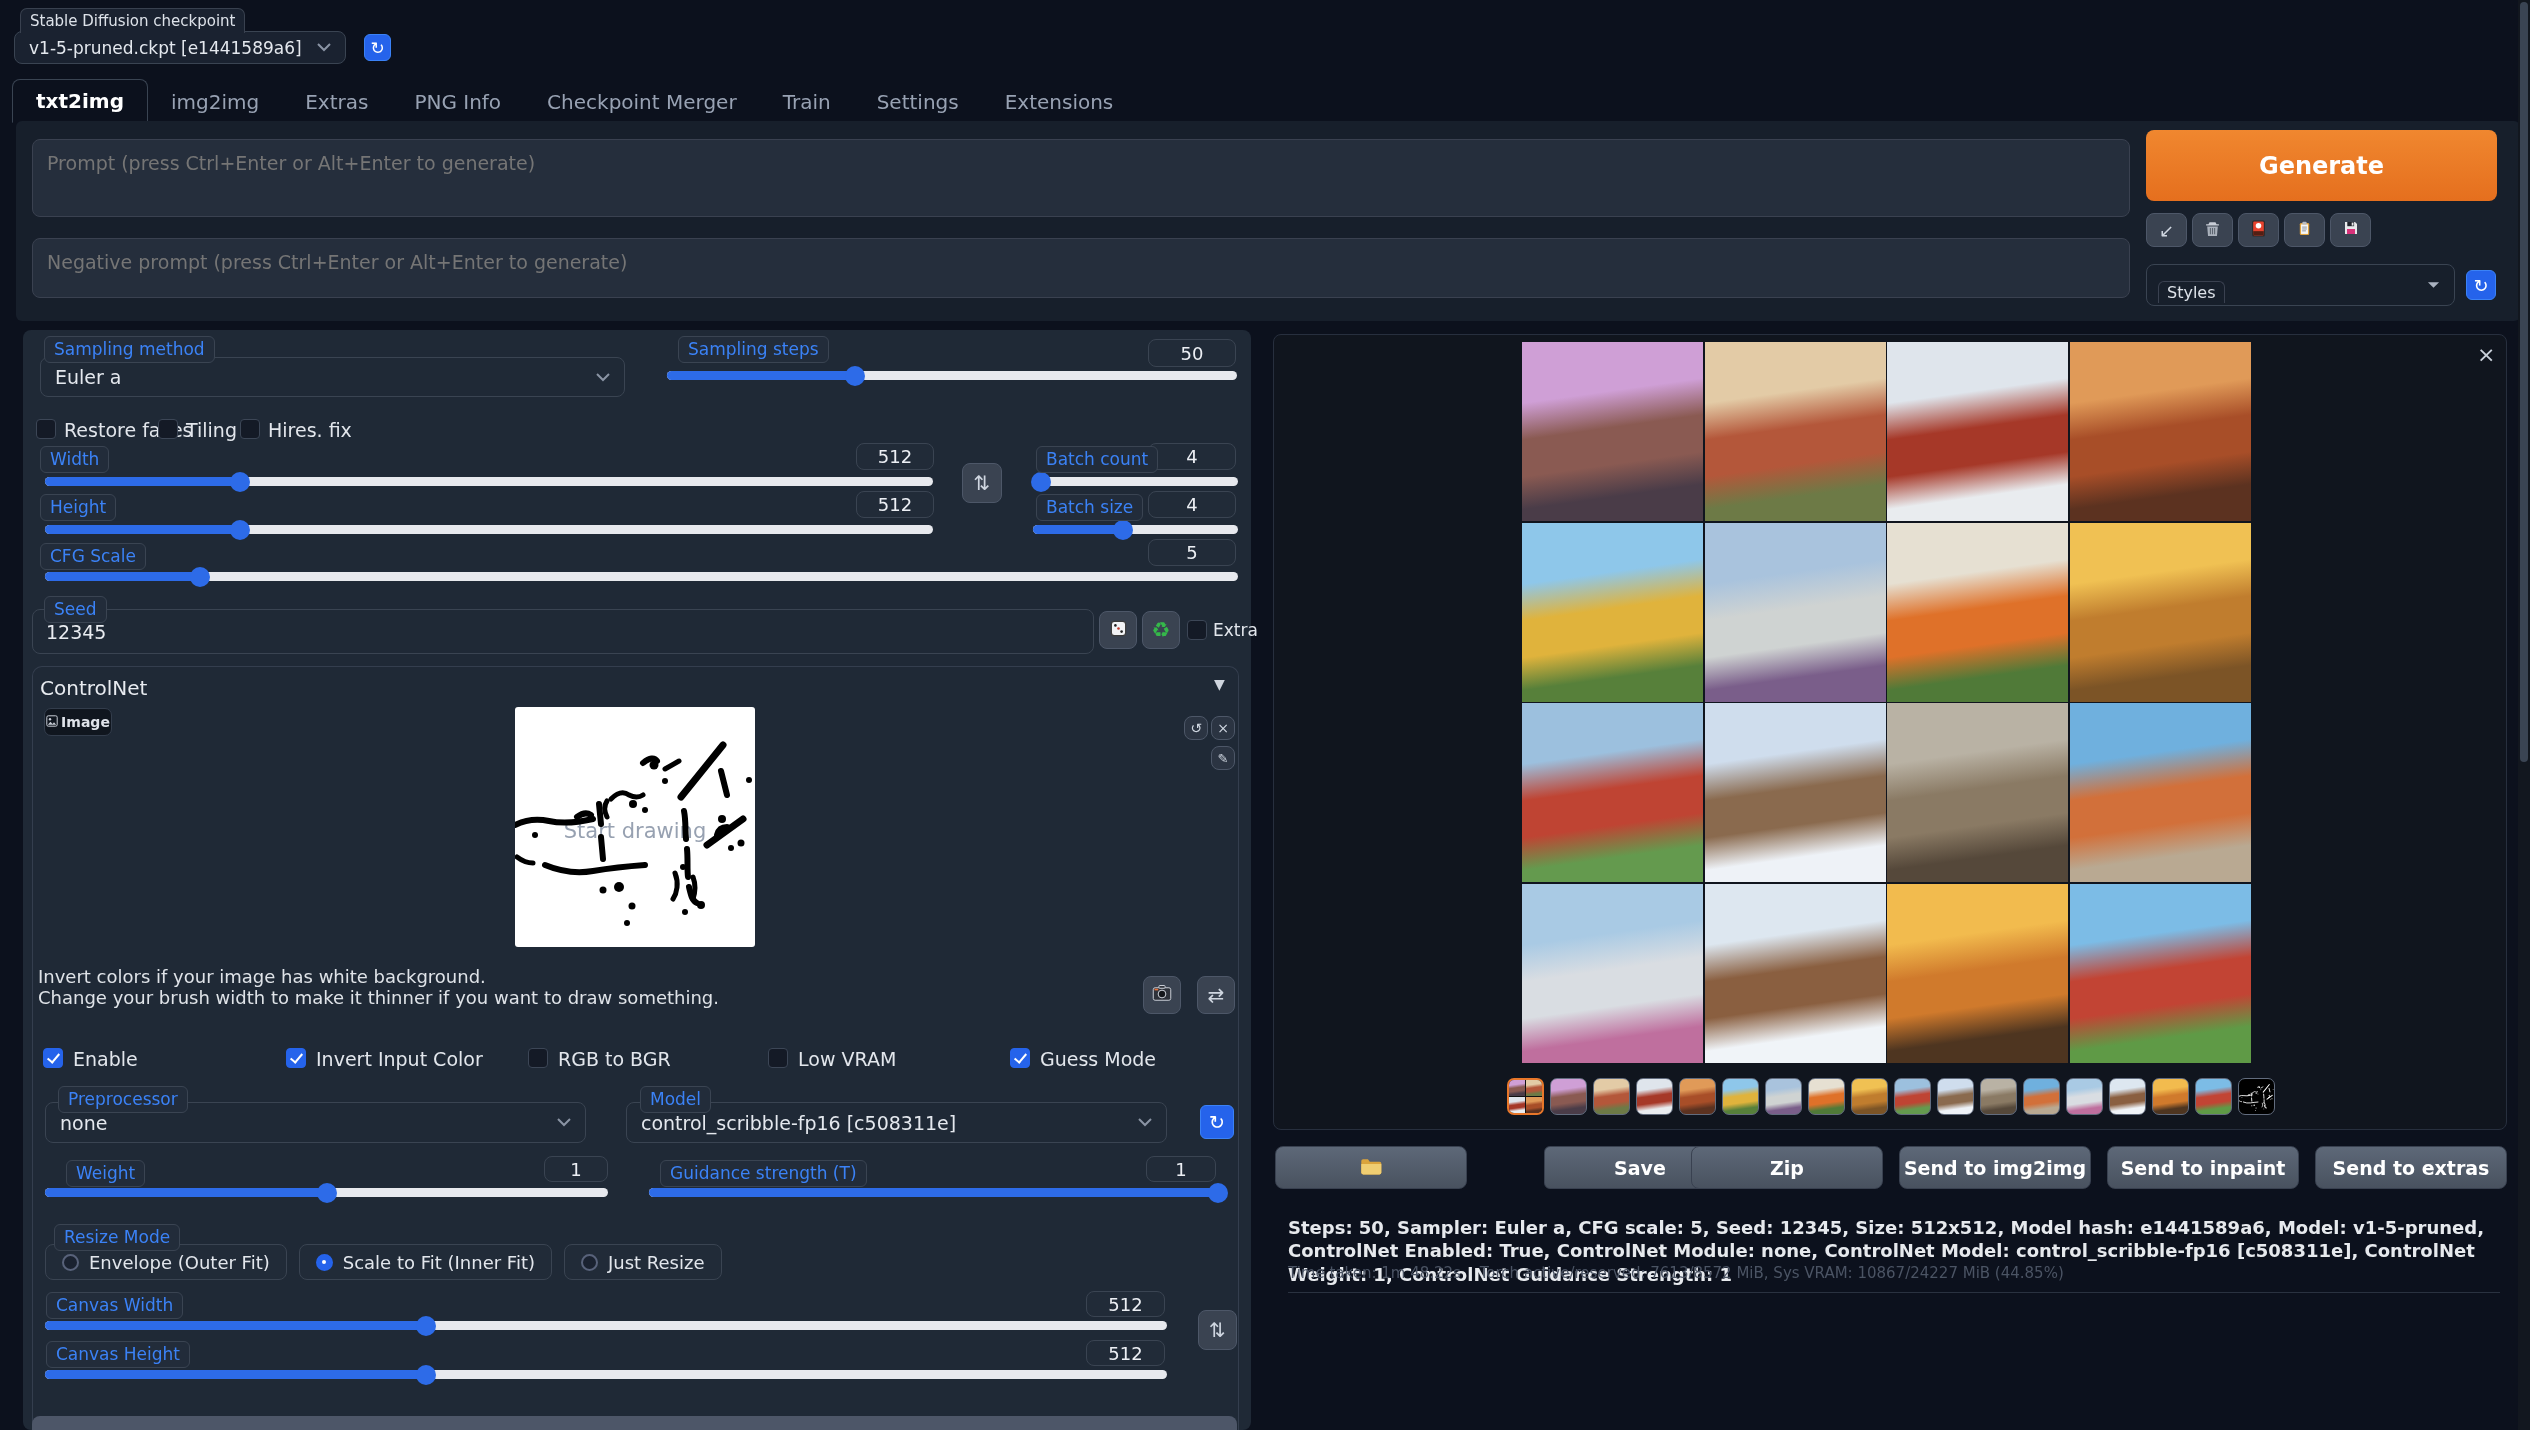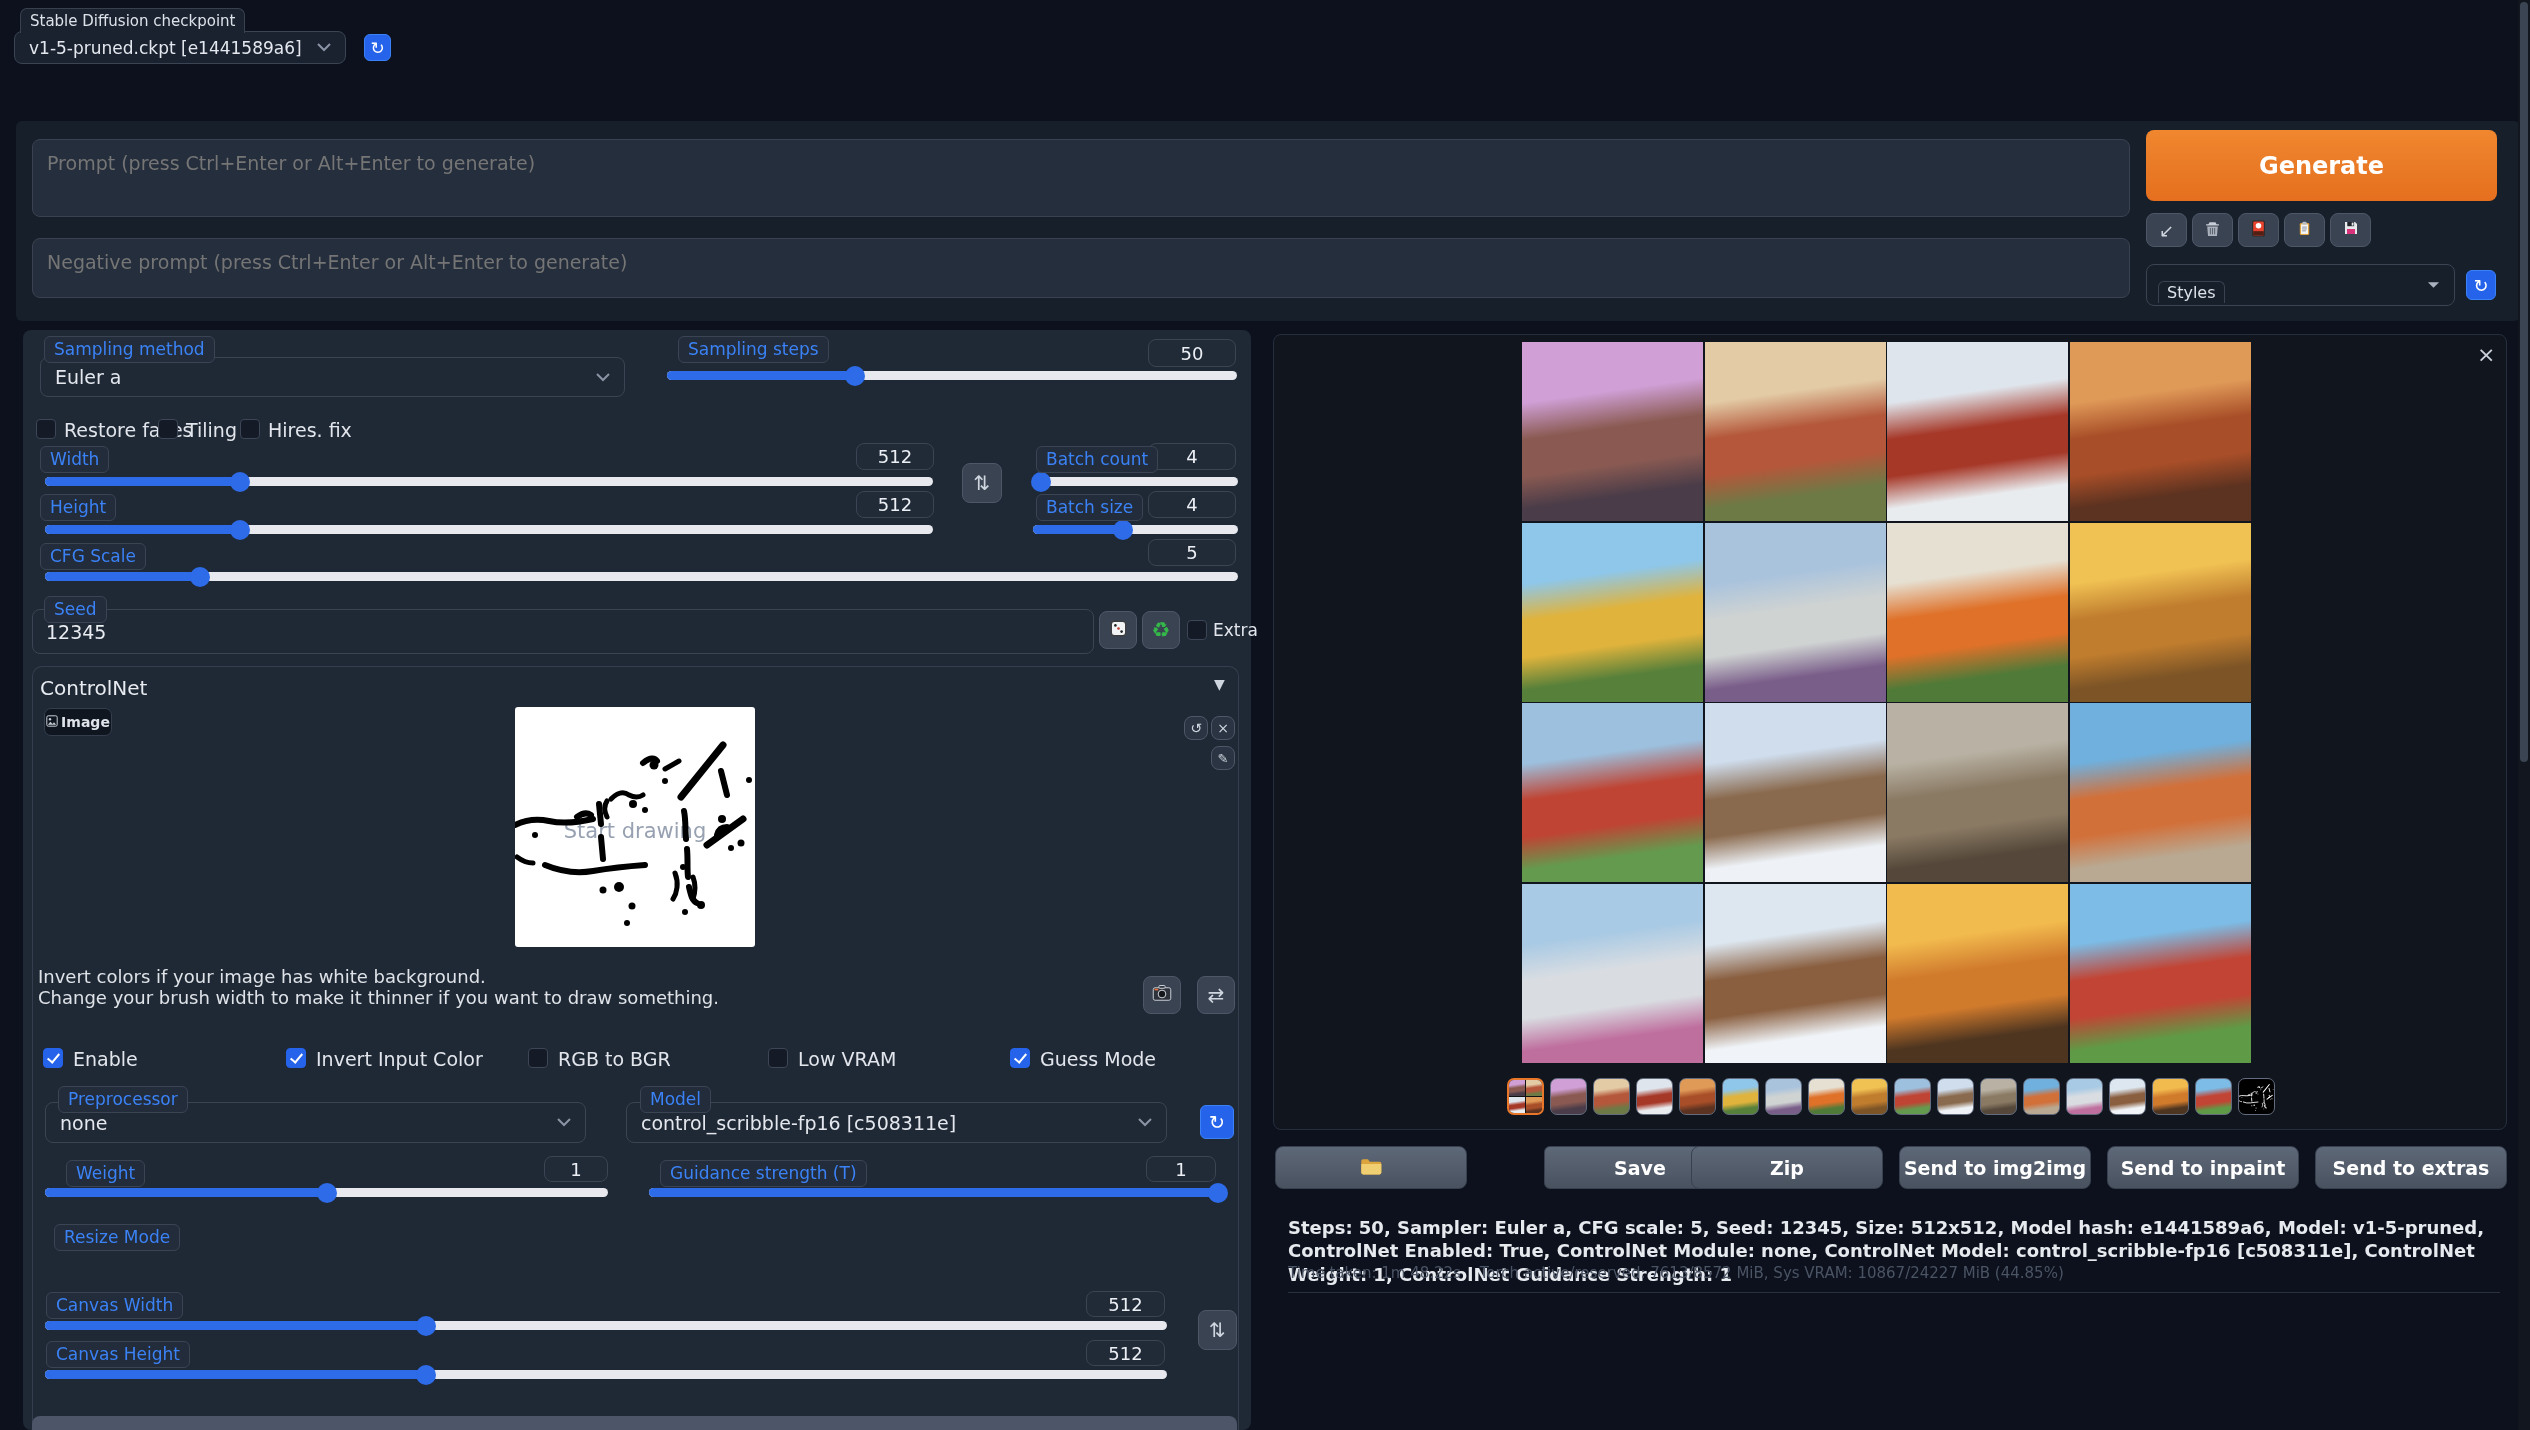--- a/index.html
+++ b/index.html
@@ -53,20 +53,30 @@
   <div class="dd" style="left:14px;top:31px;width:332px;height:33px;font-size:17px;background:#1a2230;">
     <span>v1-5-pruned.ckpt [e1441589a6]</span>
     <span class="chev">
       <svg width="14" height="9" viewBox="0 0 14 9">
           <path d="M1 1l6 6 6-6" stroke="#8a94a4" stroke-width="2" fill="none"></path>
         </svg>
     </span>
   </div>
   <div class="bluebtn" style="left:364px;top:34px;width:27px;height:27px;font-size:17px;">↻</div>
 
+  <div class="abs" style="left:12px;top:79px;display:flex;align-items:flex-end;">
+      <div class="tab active">txt2img</div>
+      <div class="tab">img2img</div>
+      <div class="tab">Extras</div>
+      <div class="tab">PNG Info</div>
+      <div class="tab">Checkpoint Merger</div>
+      <div class="tab">Train</div>
+      <div class="tab">Settings</div>
+      <div class="tab">Extensions</div>
+    </div>
 
   <div class="abs" style="left:16px;top:121px;width:2504px;height:200px;background:#171f2b;border-radius:6px;"></div>
   <textarea class="abs" style="left: 32px; top: 139px; width: 2068px; height: 52px; background: rgb(37, 46, 60); border: 1px solid rgb(58, 65, 80); border-radius: 8px; color: rgb(230, 233, 238); font-size: 19px; padding: 12px 14px; font-family: inherit;" placeholder="Prompt (press Ctrl+Enter or Alt+Enter to generate)"></textarea>
   <textarea class="abs" style="left: 32px; top: 238px; width: 2068px; height: 34px; background: rgb(37, 46, 60); border: 1px solid rgb(58, 65, 80); border-radius: 8px; color: rgb(230, 233, 238); font-size: 19px; padding: 12px 14px; font-family: inherit;" placeholder="Negative prompt (press Ctrl+Enter or Alt+Enter to generate)"></textarea>
 
   <div class="abs" style="left:2146px;top:130px;width:351px;height:71px;background:linear-gradient(#f0872f,#e56f1e);border-radius:8px;display:flex;align-items:center;justify-content:center;font-size:24px;font-weight:700;color:#fff;">Generate</div>
 
   <div class="tbtn" style="left:2146px;top:213px;width:41px;height:34px;font-size:18px;">
     <span>↙</span>
     </div>
@@ -315,20 +325,34 @@
     </div>
   <div class="chip" style="left:660px;top:1160px;">Guidance strength (T)</div>
   <div class="vbox" style="left:1146px;top:1156px;width:70px;height:26px;">1</div>
   <div class="track" style="left:649px;top:1188px;width:569px;">
     <div class="fill" style="width: 100%;">
         <span class="knob"></span>
       </div>
     </div>
 
   <div class="chip" style="left:54px;top:1224px;">Resize Mode</div>
+  <div class="abs" style="left:45px;top:1244px;display:flex;">
+      <div class="ropt">
+        <span class="rdot"></span>
+        <span>Envelope (Outer Fit)</span>
+      </div>
+      <div class="ropt sel">
+        <span class="rdot"></span>
+        <span>Scale to Fit (Inner Fit)</span>
+      </div>
+      <div class="ropt">
+        <span class="rdot"></span>
+        <span>Just Resize</span>
+      </div>
+    </div>
 
   <div class="chip" style="left:46px;top:1292px;">Canvas Width</div>
   <div class="vbox" style="left:1086px;top:1291px;width:79px;height:26px;">512</div>
   <div class="track" style="left:45px;top:1321px;width:1122px;">
     <div class="fill" style="width: 34%;">
         <span class="knob"></span>
       </div>
     </div>
   <div class="tbtn" style="left:1198px;top:1310px;width:39px;height:40px;font-size:20px;">
     <span>⇅</span>

